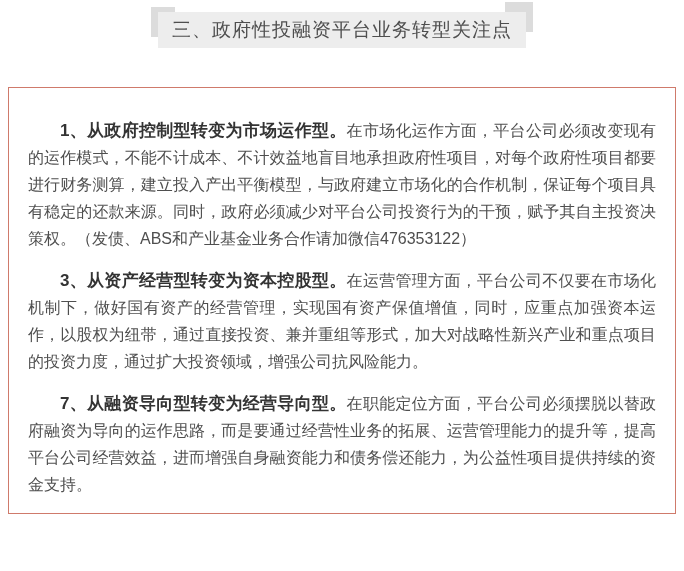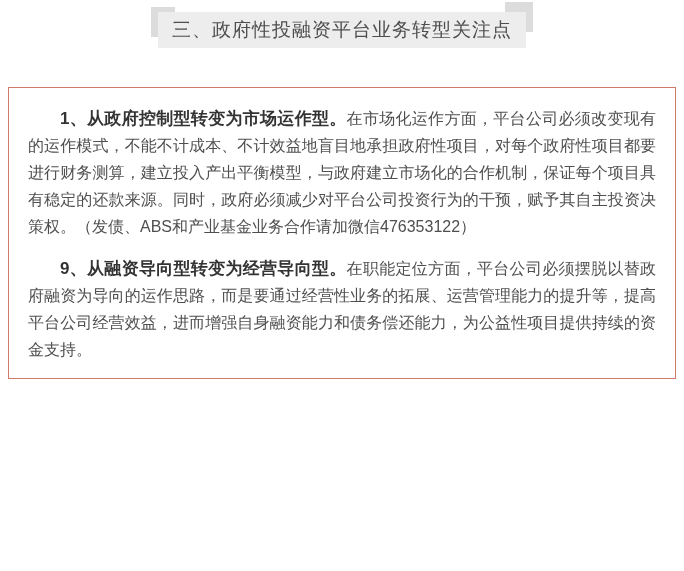--- a/index.html
+++ b/index.html
@@ -65,21 +65,21 @@
     box-sizing: border-box;
   }
   .article-box p {
     margin: 15px 0 15px 0;
     font-size: 16px;
     line-height: 27px;
     color: #4f4f4f;
     text-align: justify;
     text-indent: 2em;
   }
-  .article-box p:first-child { margin-top: 12px; }
+  .article-box p:first-child { margin-top: 24px; }
   .article-box p:last-child { margin-bottom: 4px; }
   .article-box p strong {
     font-size: 17px;
     color: #333333;
     font-weight: bold;
   }
 </style>
 </head>
 <body>
 
@@ -93,20 +93,23 @@
     </div>
   </div>
 
   <div class="article-box">
 
     <p>
       <strong>1、从政府控制型转变为市场运作型。</strong><span>在市场化运作方面，平台公司必须改变现有的运作模式，不能不计成本、不计效益地盲目地承担政府性项目，对每个政府性项目都要进行财务测算，建立投入产出平衡模型，与政府建立市场化的合作机制，保证每个项目具有稳定的还款来源。同时，政府必须减少对平台公司投资行为的干预，赋予其自主投资决策权。（发债、ABS和产业基金业务合作请加微信476353122）</span>
     </p>
 
 
+    <p>
+      <strong>3、从资产经营型转变为资本控股型。</strong><span>在运营管理方面，平台公司不仅要在市场化机制下，做好国有资产的经营管理，实现国有资产保值增值，同时，应重点加强资本运作，以股权为纽带，通过直接投资、兼并重组等形式，加大对战略性新兴产业和重点项目的投资力度，通过扩大投资领域，增强公司抗风险能力。</span>
+    </p>
 
     <p>
-      <strong>9、从融资导向型转变为经营导向型。</strong><span>在职能定位方面，平台公司必须摆脱以替政府融资为导向的运作思路，而是要通过经营性业务的拓展、运营管理能力的提升等，提高平台公司经营效益，进而增强自身融资能力和债务偿还能力，为公益性项目提供持续的资金支持。</span>
+      <strong>7、从融资导向型转变为经营导向型。</strong><span>在职能定位方面，平台公司必须摆脱以替政府融资为导向的运作思路，而是要通过经营性业务的拓展、运营管理能力的提升等，提高平台公司经营效益，进而增强自身融资能力和债务偿还能力，为公益性项目提供持续的资金支持。</span>
     </p>
 
   </div>
 
 </div>
 
 </body></html>

